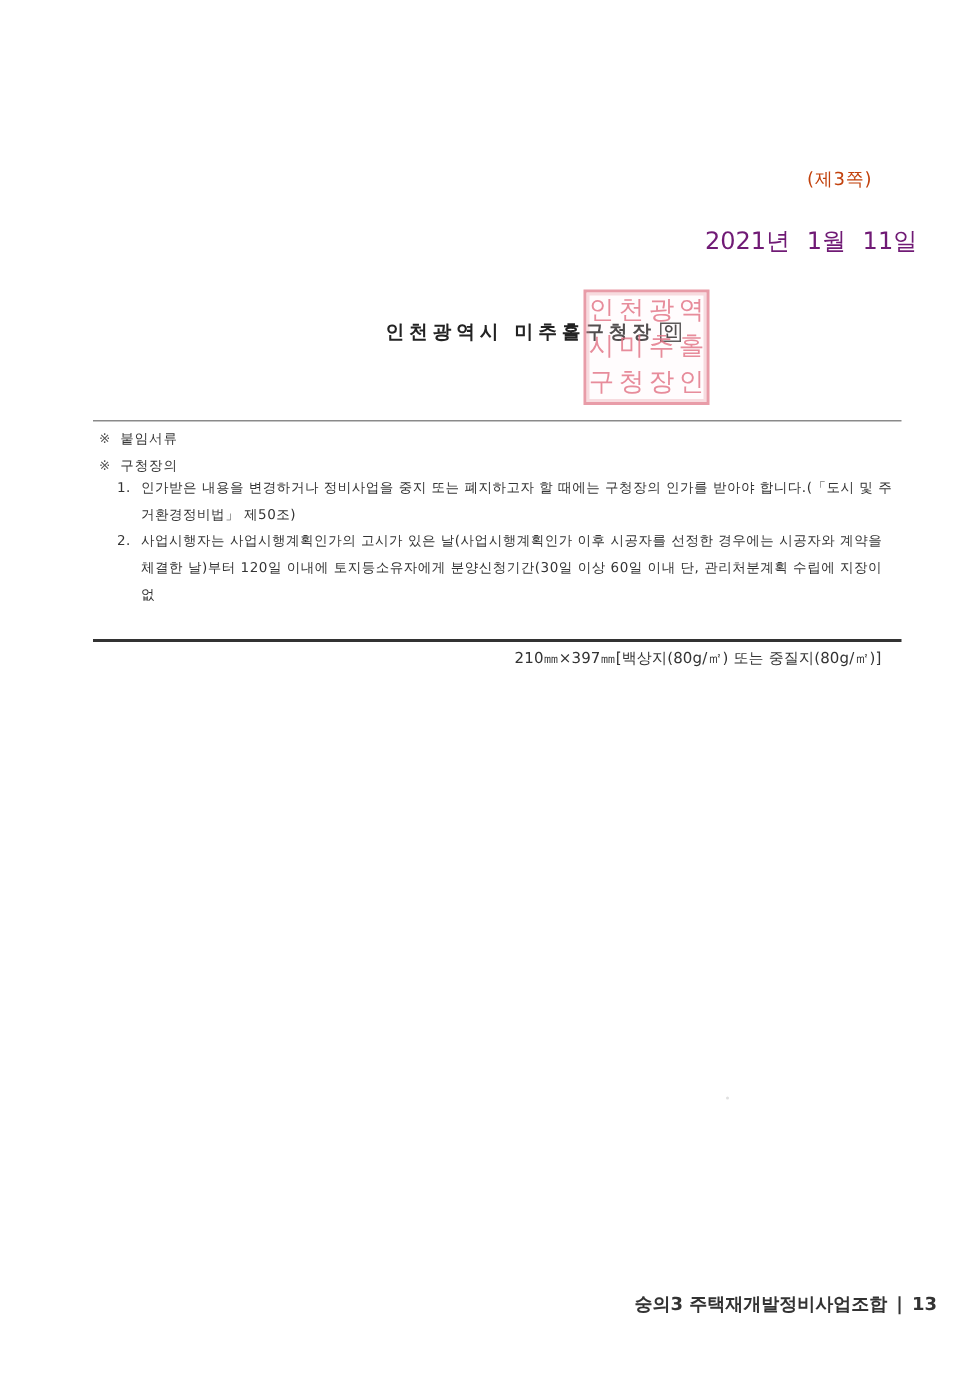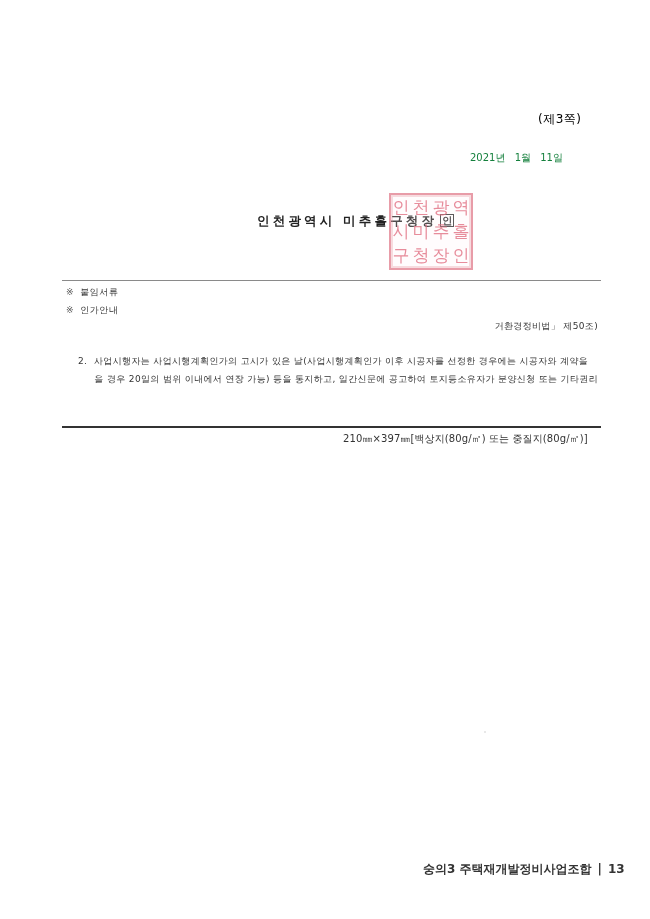--- a/index.html
+++ b/index.html
@@ -11,26 +11,26 @@
       width: 650px;
       height: 919px;
       position: relative;
       overflow: hidden;
       font-family: "DejaVu Sans", "Liberation Sans", sans-serif;
       color: #222222;
     }
     .abs { position: absolute; }
     .page-no {
       left: 538px; top: 111px;
-      font-size: 12px; color: #000000;
+      font-size: 12px; color: #c2410c;
       letter-spacing: 0.5px;
     }
     .date {
       left: 470px; top: 151px;
-      font-size: 10px; color: #15803d;
+      font-size: 16px; color: #701a75;
       word-spacing: 6px;
     }
     .signer {
       left: 257px; top: 213px;
       font-size: 12.5px; font-weight: bold; color: #222;
       letter-spacing: 3.2px;
       white-space: nowrap;
       text-align: right;
     }
     .seal-small {
@@ -80,21 +80,21 @@
     .note .mark { margin-right: 6px; color: #555; }
     .item {
       left: 78px;
       width: 520px;
       font-size: 9px;
       color: #333;
       line-height: 17.8px;
       letter-spacing: 0.35px;
     }
     .item .num { display: inline-block; width: 16px; }
-    .item .cont { padding-left: 16px; text-align: right; }
+    .item .cont { padding-left: 16px; }
     .paper-spec {
       left: 343px; top: 432px;
       font-size: 10px; color: #333;
       letter-spacing: 0.1px;
       white-space: nowrap;
     }
     .footer {
       left: 423px; top: 861px;
       font-size: 12px; color: #333;
       white-space: nowrap;
@@ -132,30 +132,31 @@
   <span>장</span>
   <span>인</span>
 </div>
 
 <div class="abs rule-top"></div>
 
 <div class="abs note" style="top:286px;">
   <span class="mark">※</span><span>붙임서류</span>
 </div>
 <div class="abs note" style="top:304px;">
-  <span class="mark">※</span><span>인가안내</span>
+  <span class="mark">※</span><span>구청장의</span>
 </div>
 
 <div class="abs item" style="top:318px;">
+  <div><span class="num">1.</span><span>인가받은 내용을 변경하거나 정비사업을 중지 또는 폐지하고자 할 때에는 구청장의 인가를 받아야 합니다.(「도시 및 주</span></div>
   <div class="cont">거환경정비법」 제50조)</div>
 </div>
 
 <div class="abs item" style="top:353px;">
   <div><span class="num">2.</span><span>사업시행자는 사업시행계획인가의 고시가 있은 날(사업시행계획인가 이후 시공자를 선정한 경우에는 시공자와 계약을</span></div>
-  <div class="cont">을 경우 20일의 범위 이내에서 연장 가능) 등을 통지하고, 일간신문에 공고하여 토지등소유자가 분양신청 또는 기타권리</div>
+  <div class="cont">체결한 날)부터 120일 이내에 토지등소유자에게 분양신청기간(30일 이상 60일 이내 단, 관리처분계획 수립에 지장이 없</div>
 </div>
 
 <div class="abs rule-bottom"></div>
 
 <div class="abs paper-spec">210㎜×397㎜[백상지(80g/㎡) 또는 중질지(80g/㎡)]</div>
 
 <div class="abs speck"></div>
 
 <div class="abs footer">
   <span>숭의3 주택재개발정비사업조합</span><span class="sep">|</span><span>13</span>

